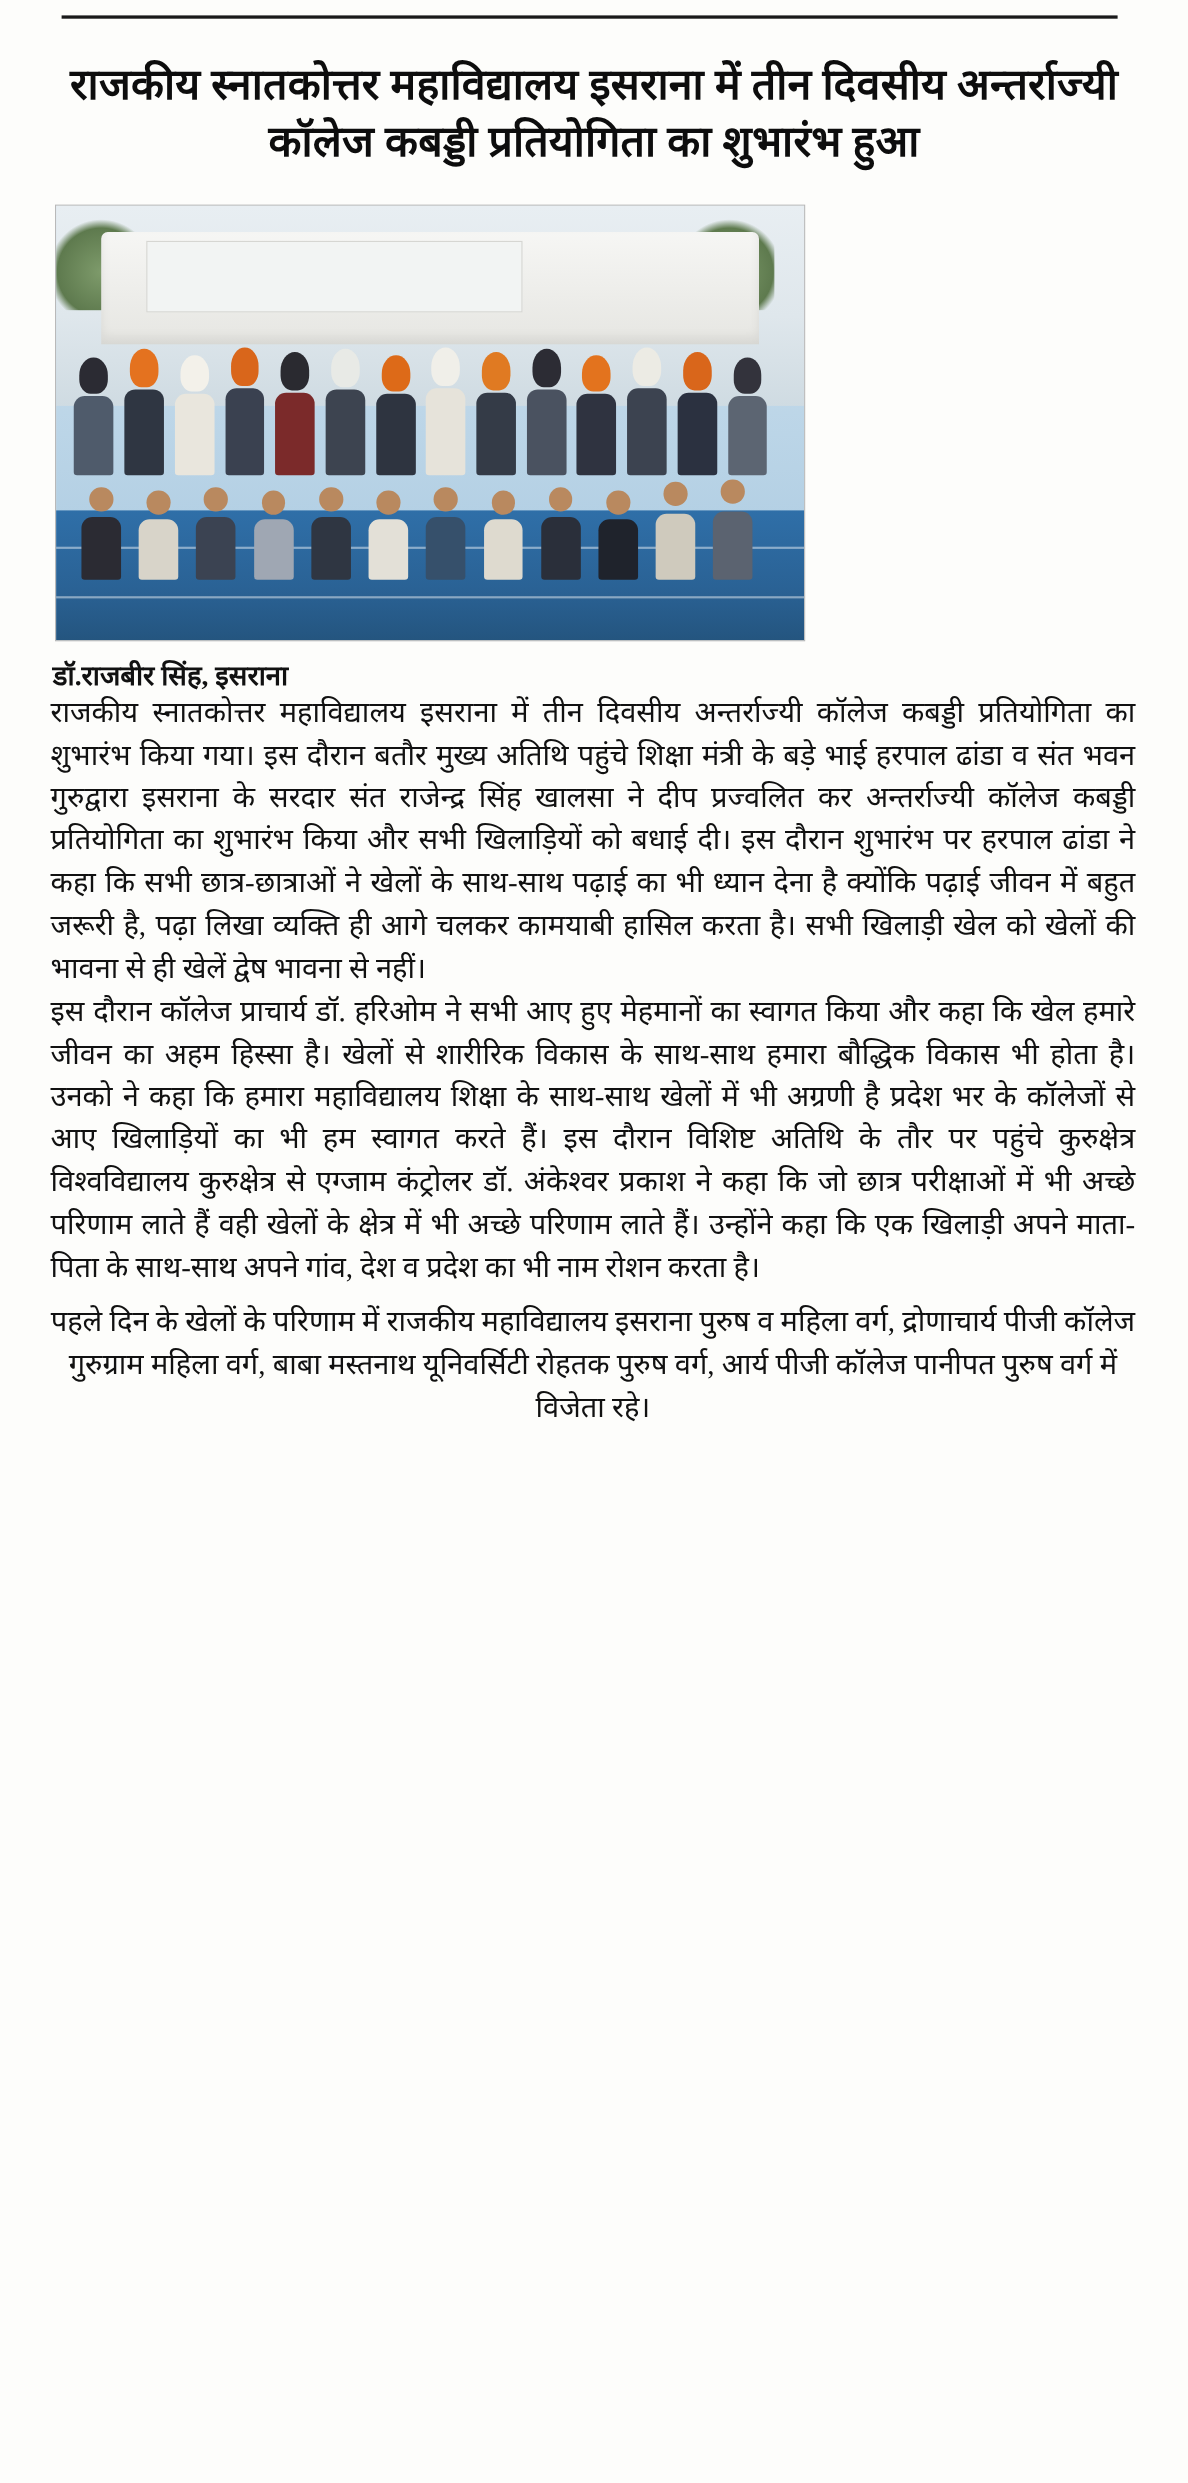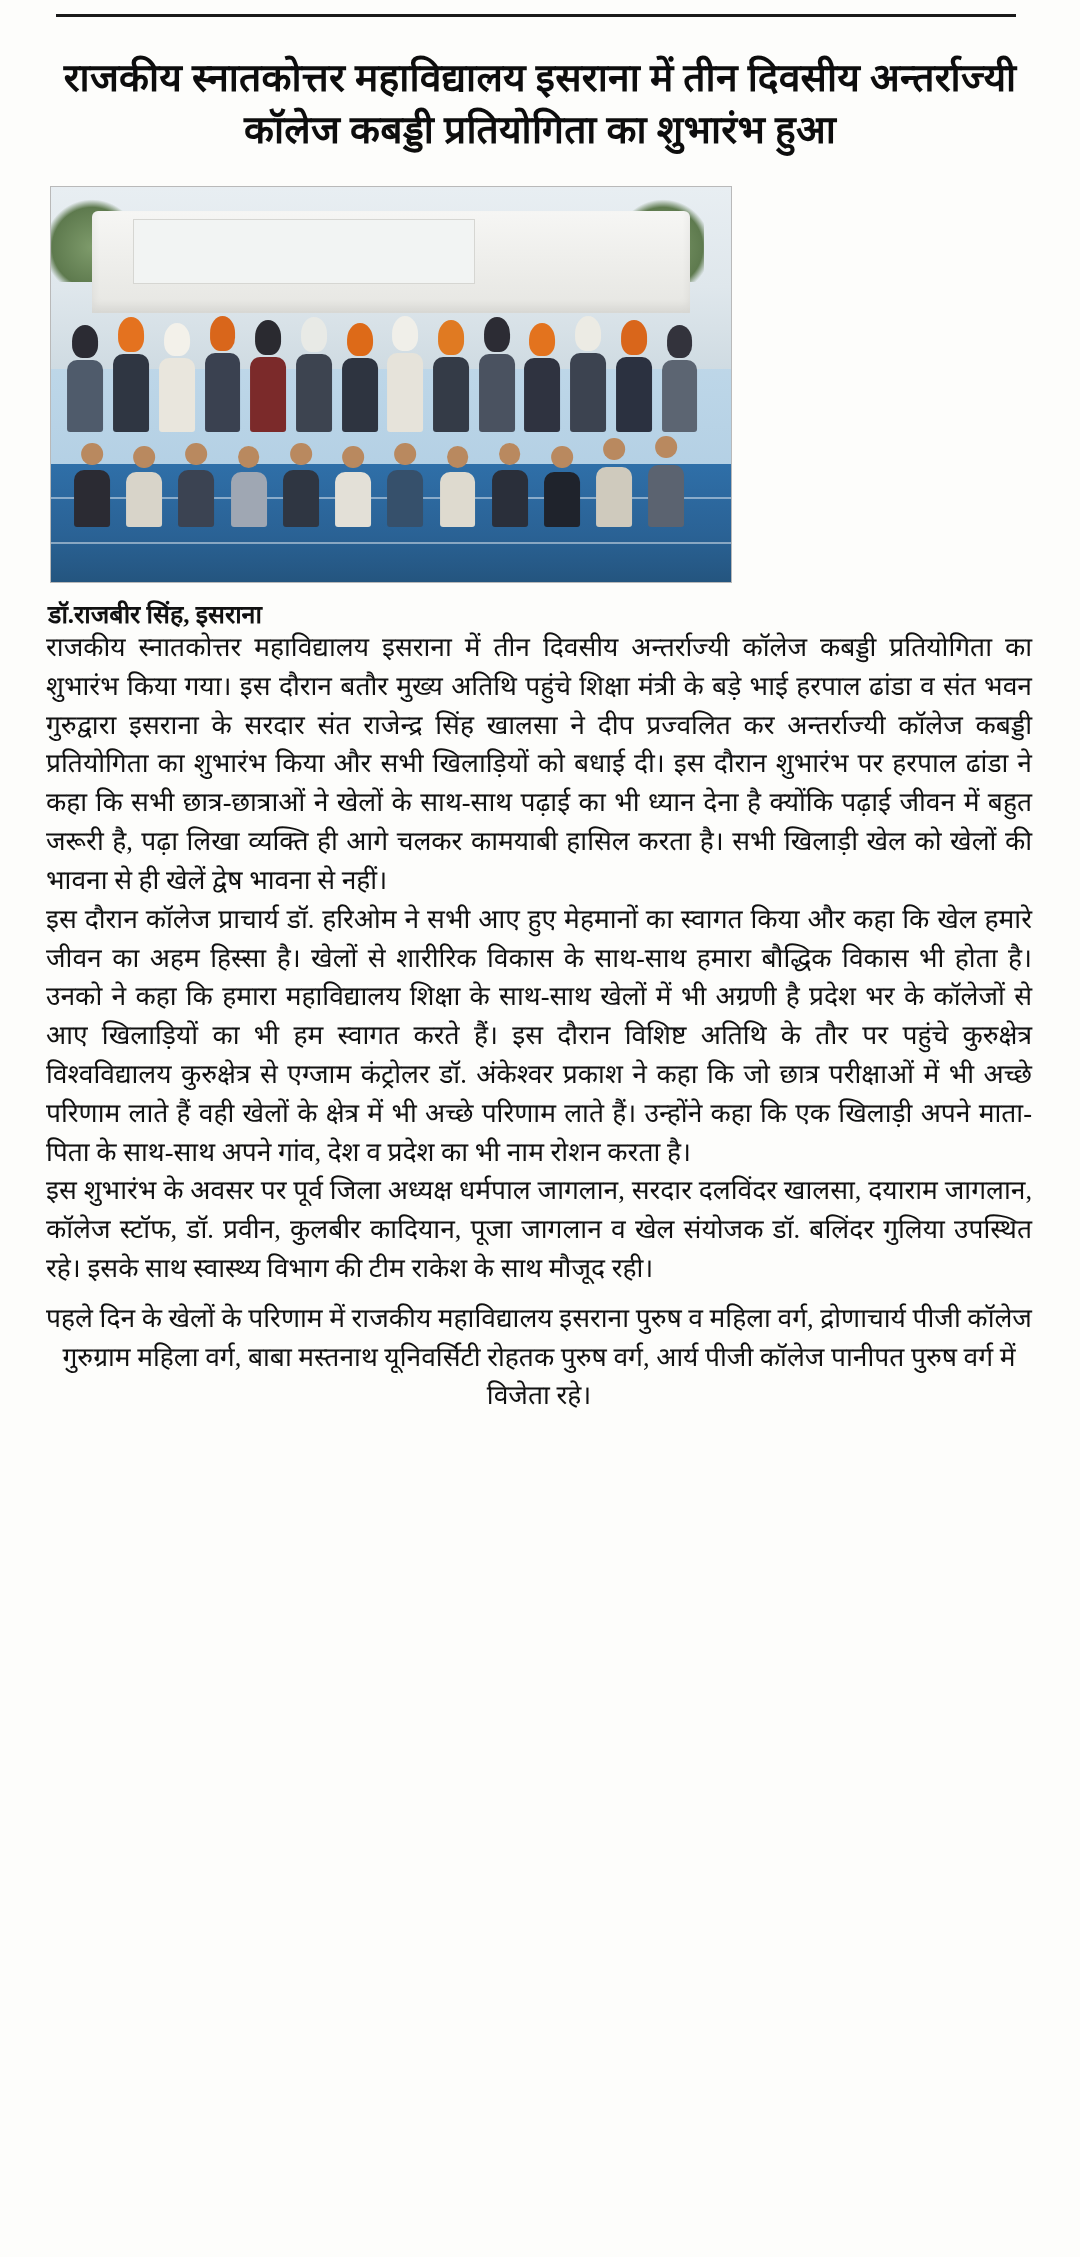--- a/index.html
+++ b/index.html
@@ -285,21 +285,20 @@
         <div class="body" style="top:36%;height:64%;background:#5b6370;"></div>
       </div>
     </div>
   </div>
 
   <div class="caption-head">डॉ.राजबीर सिंह, इसराना</div>
 
   <div class="body-col">
     <p>राजकीय स्नातकोत्तर महाविद्यालय इसराना में तीन दिवसीय अन्तर्राज्यी कॉलेज कबड्डी प्रतियोगिता का शुभारंभ किया गया। इस दौरान बतौर मुख्य अतिथि पहुंचे शिक्षा मंत्री के बड़े भाई हरपाल ढांडा व संत भवन गुरुद्वारा इसराना के सरदार संत राजेन्द्र सिंह खालसा ने दीप प्रज्वलित कर अन्तर्राज्यी कॉलेज कबड्डी प्रतियोगिता का शुभारंभ किया और सभी खिलाड़ियों को बधाई दी। इस दौरान शुभारंभ पर हरपाल ढांडा ने कहा कि सभी छात्र-छात्राओं ने खेलों के साथ-साथ पढ़ाई का भी ध्यान देना है क्योंकि पढ़ाई जीवन में बहुत जरूरी है, पढ़ा लिखा व्यक्ति ही आगे चलकर कामयाबी हासिल करता है। सभी खिलाड़ी खेल को खेलों की भावना से ही खेलें द्वेष भावना से नहीं।</p>
     <p>इस दौरान कॉलेज प्राचार्य डॉ. हरिओम ने सभी आए हुए मेहमानों का स्वागत किया और कहा कि खेल हमारे जीवन का अहम हिस्सा है। खेलों से शारीरिक विकास के साथ-साथ हमारा बौद्धिक विकास भी होता है। उनको ने कहा कि हमारा महाविद्यालय शिक्षा के साथ-साथ खेलों में भी अग्रणी है प्रदेश भर के कॉलेजों से आए खिलाड़ियों का भी हम स्वागत करते हैं। इस दौरान विशिष्ट अतिथि के तौर पर पहुंचे कुरुक्षेत्र विश्वविद्यालय कुरुक्षेत्र से एग्जाम कंट्रोलर डॉ. अंकेश्वर प्रकाश ने कहा कि जो छात्र परीक्षाओं में भी अच्छे परिणाम लाते हैं वही खेलों के क्षेत्र में भी अच्छे परिणाम लाते हैं। उन्होंने कहा कि एक खिलाड़ी अपने माता-पिता के साथ-साथ अपने गांव, देश व प्रदेश का भी नाम रोशन करता है।</p>
-    <p>इस शुभारंभ के अवसर पर पूर्व जिला अध्यक्ष धर्मपाल जागलान, सरदार दलविंदर खालसा, दयाराम जागलान, कॉलेज स्टॉफ, डॉ. प्रवीन, कुलबीर कादियान, पूजा जागलान व खेल संयोजक डॉ. बलिंदर गुलिया उपस्थित रहे। इसके साथ स्वास्थ्य विभाग की टीम राकेश के साथ मौजूद रही।</p>
     <p>पहले दिन के खेलों के परिणाम में राजकीय महाविद्यालय इसराना पुरुष व महिला वर्ग, द्रोणाचार्य पीजी कॉलेज गुरुग्राम महिला वर्ग, बाबा मस्तनाथ यूनिवर्सिटी रोहतक पुरुष वर्ग, आर्य पीजी कॉलेज पानीपत पुरुष वर्ग में विजेता रहे।</p>
   </div>
 
   <div class="edge-marks">
     <i></i>
       <i></i>
       <i></i>
       <i></i>
       <i></i>
       <i></i>

